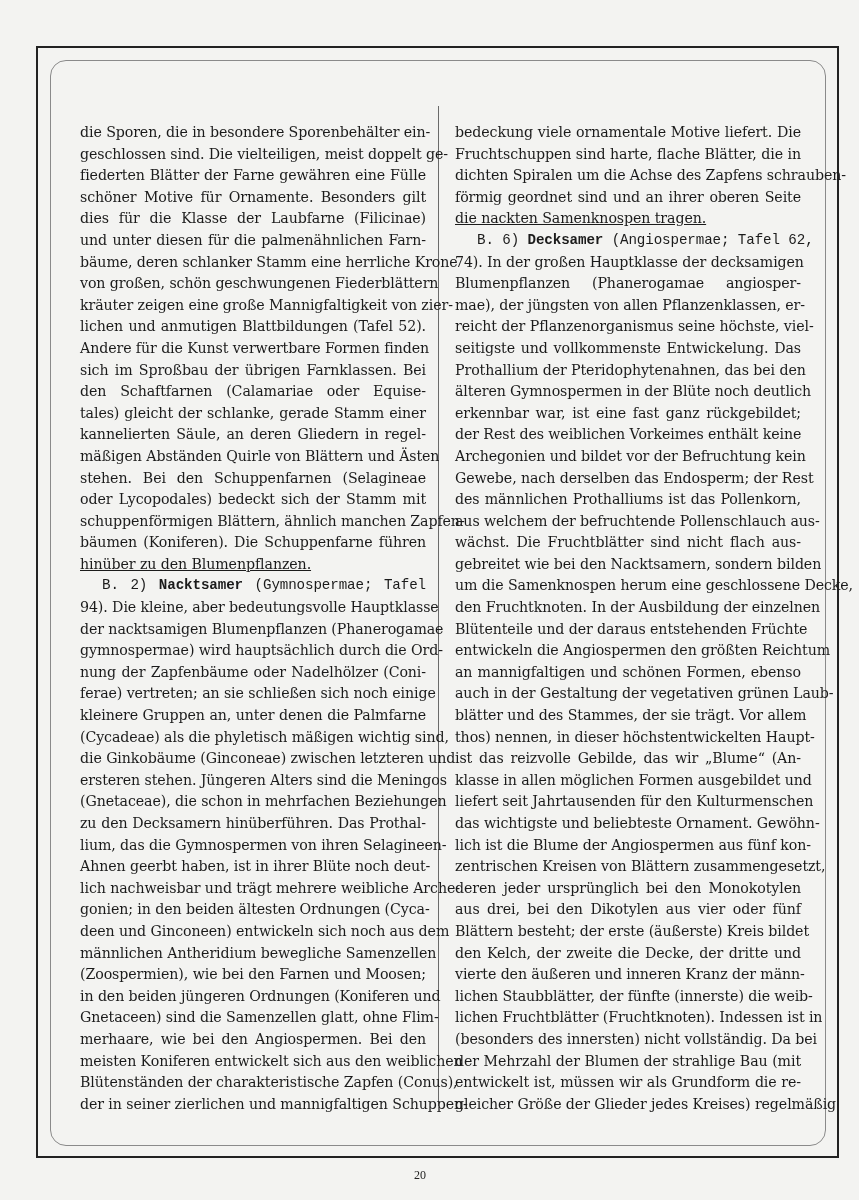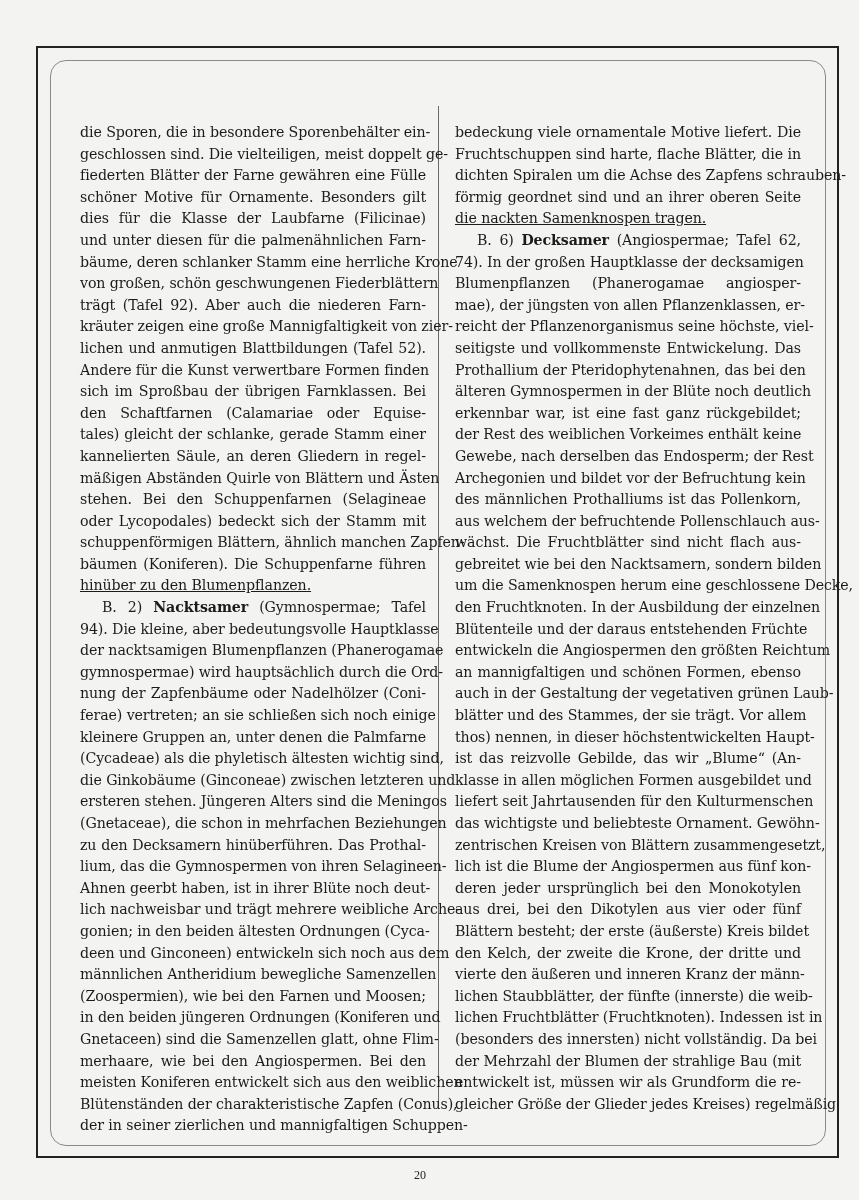--- a/index.html
+++ b/index.html
@@ -43,21 +43,21 @@
   .line {
     height: 21.6px;
     line-height: 21.6px;
     font-size: 14.2px;
     white-space: nowrap;
     text-align: justify;
     text-align-last: justify;
     letter-spacing: -0.1px;
   }
   .line.last { text-align-last: left; text-decoration: underline; }
-  .line.indent { padding-left: 22px; }
+  .line.indent { padding-left: 22px; font-family: Liberation Mono, monospace; }
   .line b { font-weight: bold; }
   .page-number {
     position: absolute;
     left: 0; width: 840px;
     top: 1168px;
     text-align: center;
     font-size: 12px;
     font-family: "Liberation Serif", serif;
     color: #222;
   }
@@ -71,42 +71,41 @@
 
 <div class="column col-left" id="col-0">
     <div class="line"><span>die Sporen, die in besondere Sporenbehälter ein-</span></div>
     <div class="line"><span>geschlossen sind. Die vielteiligen, meist doppelt ge-</span></div>
     <div class="line"><span>fiederten Blätter der Farne gewähren eine Fülle</span></div>
     <div class="line"><span>schöner Motive für Ornamente. Besonders gilt</span></div>
     <div class="line"><span>dies für die Klasse der Laubfarne (Filicinae)</span></div>
     <div class="line"><span>und unter diesen für die palmenähnlichen Farn-</span></div>
     <div class="line"><span>bäume, deren schlanker Stamm eine herrliche Krone</span></div>
     <div class="line"><span>von großen, schön geschwungenen Fiederblättern</span></div>
-    <div class="line"><span>trägt (Tafel 92). Aber auch die niederen Farn-</span></div>
     <div class="line"><span>kräuter zeigen eine große Mannigfaltigkeit von zier-</span></div>
     <div class="line"><span>lichen und anmutigen Blattbildungen (Tafel 52).</span></div>
     <div class="line"><span>Andere für die Kunst verwertbare Formen finden</span></div>
     <div class="line"><span>sich im Sproßbau der übrigen Farnklassen. Bei</span></div>
     <div class="line"><span>den Schaftfarnen (Calamariae oder Equise-</span></div>
     <div class="line"><span>tales) gleicht der schlanke, gerade Stamm einer</span></div>
     <div class="line"><span>kannelierten Säule, an deren Gliedern in regel-</span></div>
     <div class="line"><span>mäßigen Abständen Quirle von Blättern und Ästen</span></div>
     <div class="line"><span>stehen. Bei den Schuppenfarnen (Selagineae</span></div>
     <div class="line"><span>oder Lycopodales) bedeckt sich der Stamm mit</span></div>
     <div class="line"><span>schuppenförmigen Blättern, ähnlich manchen Zapfen-</span></div>
     <div class="line"><span>bäumen (Koniferen). Die Schuppenfarne führen</span></div>
     <div class="line last"><span>hinüber zu den Blumenpflanzen.</span></div>
     <div class="line indent"><span>B. 2) </span><b>Nacktsamer</b><span> (Gymnospermae; Tafel</span></div>
     <div class="line"><span>94). Die kleine, aber bedeutungsvolle Hauptklasse</span></div>
     <div class="line"><span>der nacktsamigen Blumenpflanzen (Phanerogamae</span></div>
     <div class="line"><span>gymnospermae) wird hauptsächlich durch die Ord-</span></div>
     <div class="line"><span>nung der Zapfenbäume oder Nadelhölzer (Coni-</span></div>
     <div class="line"><span>ferae) vertreten; an sie schließen sich noch einige</span></div>
     <div class="line"><span>kleinere Gruppen an, unter denen die Palmfarne</span></div>
-    <div class="line"><span>(Cycadeae) als die phyletisch ältesten wichtig sind,</span></div>
+    <div class="line"><span>(Cycadeae) als die phyletisch mäßigen wichtig sind,</span></div>
     <div class="line"><span>die Ginkobäume (Ginconeae) zwischen letzteren und</span></div>
     <div class="line"><span>ersteren stehen. Jüngeren Alters sind die Meningos</span></div>
     <div class="line"><span>(Gnetaceae), die schon in mehrfachen Beziehungen</span></div>
     <div class="line"><span>zu den Decksamern hinüberführen. Das Prothal-</span></div>
     <div class="line"><span>lium, das die Gymnospermen von ihren Selagineen-</span></div>
     <div class="line"><span>Ahnen geerbt haben, ist in ihrer Blüte noch deut-</span></div>
     <div class="line"><span>lich nachweisbar und trägt mehrere weibliche Arche-</span></div>
     <div class="line"><span>gonien; in den beiden ältesten Ordnungen (Cyca-</span></div>
     <div class="line"><span>deen und Ginconeen) entwickeln sich noch aus dem</span></div>
     <div class="line"><span>männlichen Antheridium bewegliche Samenzellen</span></div>
@@ -127,44 +126,44 @@
     <div class="line indent"><span>B. 6) </span><b>Decksamer</b><span> (Angiospermae; Tafel 62,</span></div>
     <div class="line"><span>74). In der großen Hauptklasse der decksamigen</span></div>
     <div class="line"><span>Blumenpflanzen (Phanerogamae angiosper-</span></div>
     <div class="line"><span>mae), der jüngsten von allen Pflanzenklassen, er-</span></div>
     <div class="line"><span>reicht der Pflanzenorganismus seine höchste, viel-</span></div>
     <div class="line"><span>seitigste und vollkommenste Entwickelung. Das</span></div>
     <div class="line"><span>Prothallium der Pteridophytenahnen, das bei den</span></div>
     <div class="line"><span>älteren Gymnospermen in der Blüte noch deutlich</span></div>
     <div class="line"><span>erkennbar war, ist eine fast ganz rückgebildet;</span></div>
     <div class="line"><span>der Rest des weiblichen Vorkeimes enthält keine</span></div>
+    <div class="line"><span>Archegonien und bildet vor der Befruchtung kein</span></div>
     <div class="line"><span>Gewebe, nach derselben das Endosperm; der Rest</span></div>
-    <div class="line"><span>Archegonien und bildet vor der Befruchtung kein</span></div>
     <div class="line"><span>des männlichen Prothalliums ist das Pollenkorn,</span></div>
     <div class="line"><span>aus welchem der befruchtende Pollenschlauch aus-</span></div>
     <div class="line"><span>wächst. Die Fruchtblätter sind nicht flach aus-</span></div>
     <div class="line"><span>gebreitet wie bei den Nacktsamern, sondern bilden</span></div>
     <div class="line"><span>um die Samenknospen herum eine geschlossene Decke,</span></div>
     <div class="line"><span>den Fruchtknoten. In der Ausbildung der einzelnen</span></div>
     <div class="line"><span>Blütenteile und der daraus entstehenden Früchte</span></div>
     <div class="line"><span>entwickeln die Angiospermen den größten Reichtum</span></div>
     <div class="line"><span>an mannigfaltigen und schönen Formen, ebenso</span></div>
     <div class="line"><span>auch in der Gestaltung der vegetativen grünen Laub-</span></div>
     <div class="line"><span>blätter und des Stammes, der sie trägt. Vor allem</span></div>
     <div class="line"><span>thos) nennen, in dieser höchstentwickelten Haupt-</span></div>
     <div class="line"><span>ist das reizvolle Gebilde, das wir „Blume“ (An-</span></div>
     <div class="line"><span>klasse in allen möglichen Formen ausgebildet und</span></div>
     <div class="line"><span>liefert seit Jahrtausenden für den Kulturmenschen</span></div>
     <div class="line"><span>das wichtigste und beliebteste Ornament. Gewöhn-</span></div>
+    <div class="line"><span>lich ist die Blume der Angiospermen aus fünf kon-</span></div>
     <div class="line"><span>zentrischen Kreisen von Blättern zusammengesetzt,</span></div>
-    <div class="line"><span>lich ist die Blume der Angiospermen aus fünf kon-</span></div>
     <div class="line"><span>deren jeder ursprünglich bei den Monokotylen</span></div>
     <div class="line"><span>aus drei, bei den Dikotylen aus vier oder fünf</span></div>
     <div class="line"><span>Blättern besteht; der erste (äußerste) Kreis bildet</span></div>
-    <div class="line"><span>den Kelch, der zweite die Krone, der dritte und</span></div>
+    <div class="line"><span>den Kelch, der zweite die Decke, der dritte und</span></div>
     <div class="line"><span>vierte den äußeren und inneren Kranz der männ-</span></div>
     <div class="line"><span>lichen Staubblätter, der fünfte (innerste) die weib-</span></div>
     <div class="line"><span>lichen Fruchtblätter (Fruchtknoten). Indessen ist in</span></div>
     <div class="line"><span>(besonders des innersten) nicht vollständig. Da bei</span></div>
     <div class="line"><span>der Mehrzahl der Blumen der strahlige Bau (mit</span></div>
     <div class="line"><span>entwickelt ist, müssen wir als Grundform die re-</span></div>
     <div class="line"><span>gleicher Größe der Glieder jedes Kreises) regelmäßig</span></div>
   </div>
 
 <div class="page-number">20</div>

